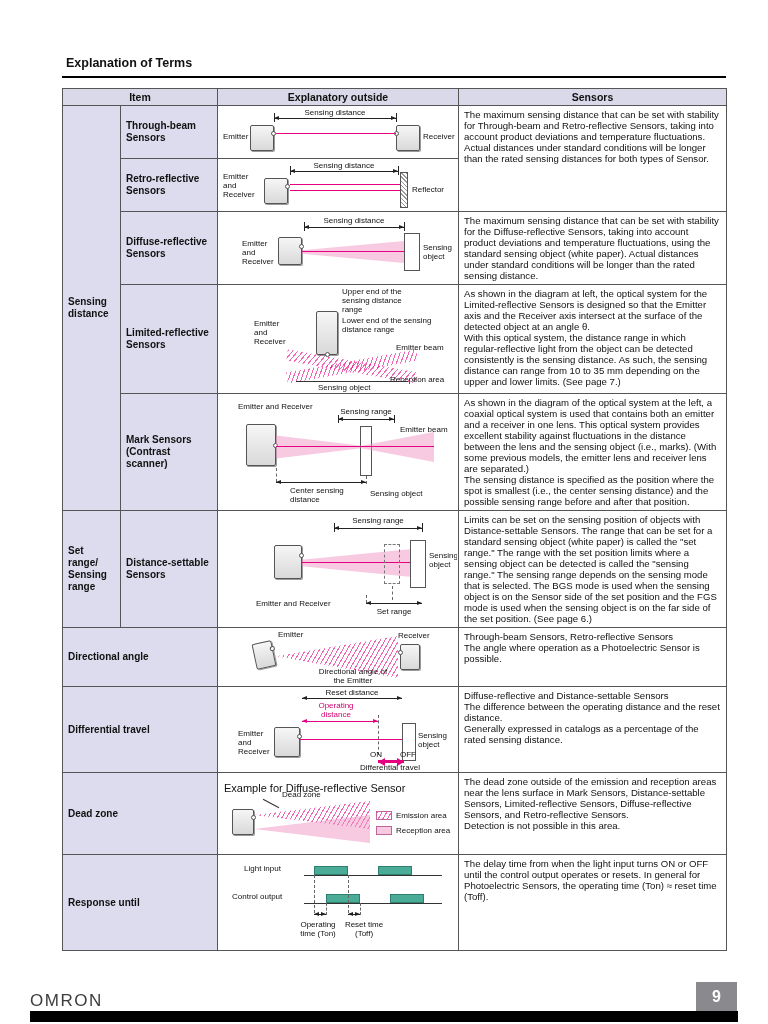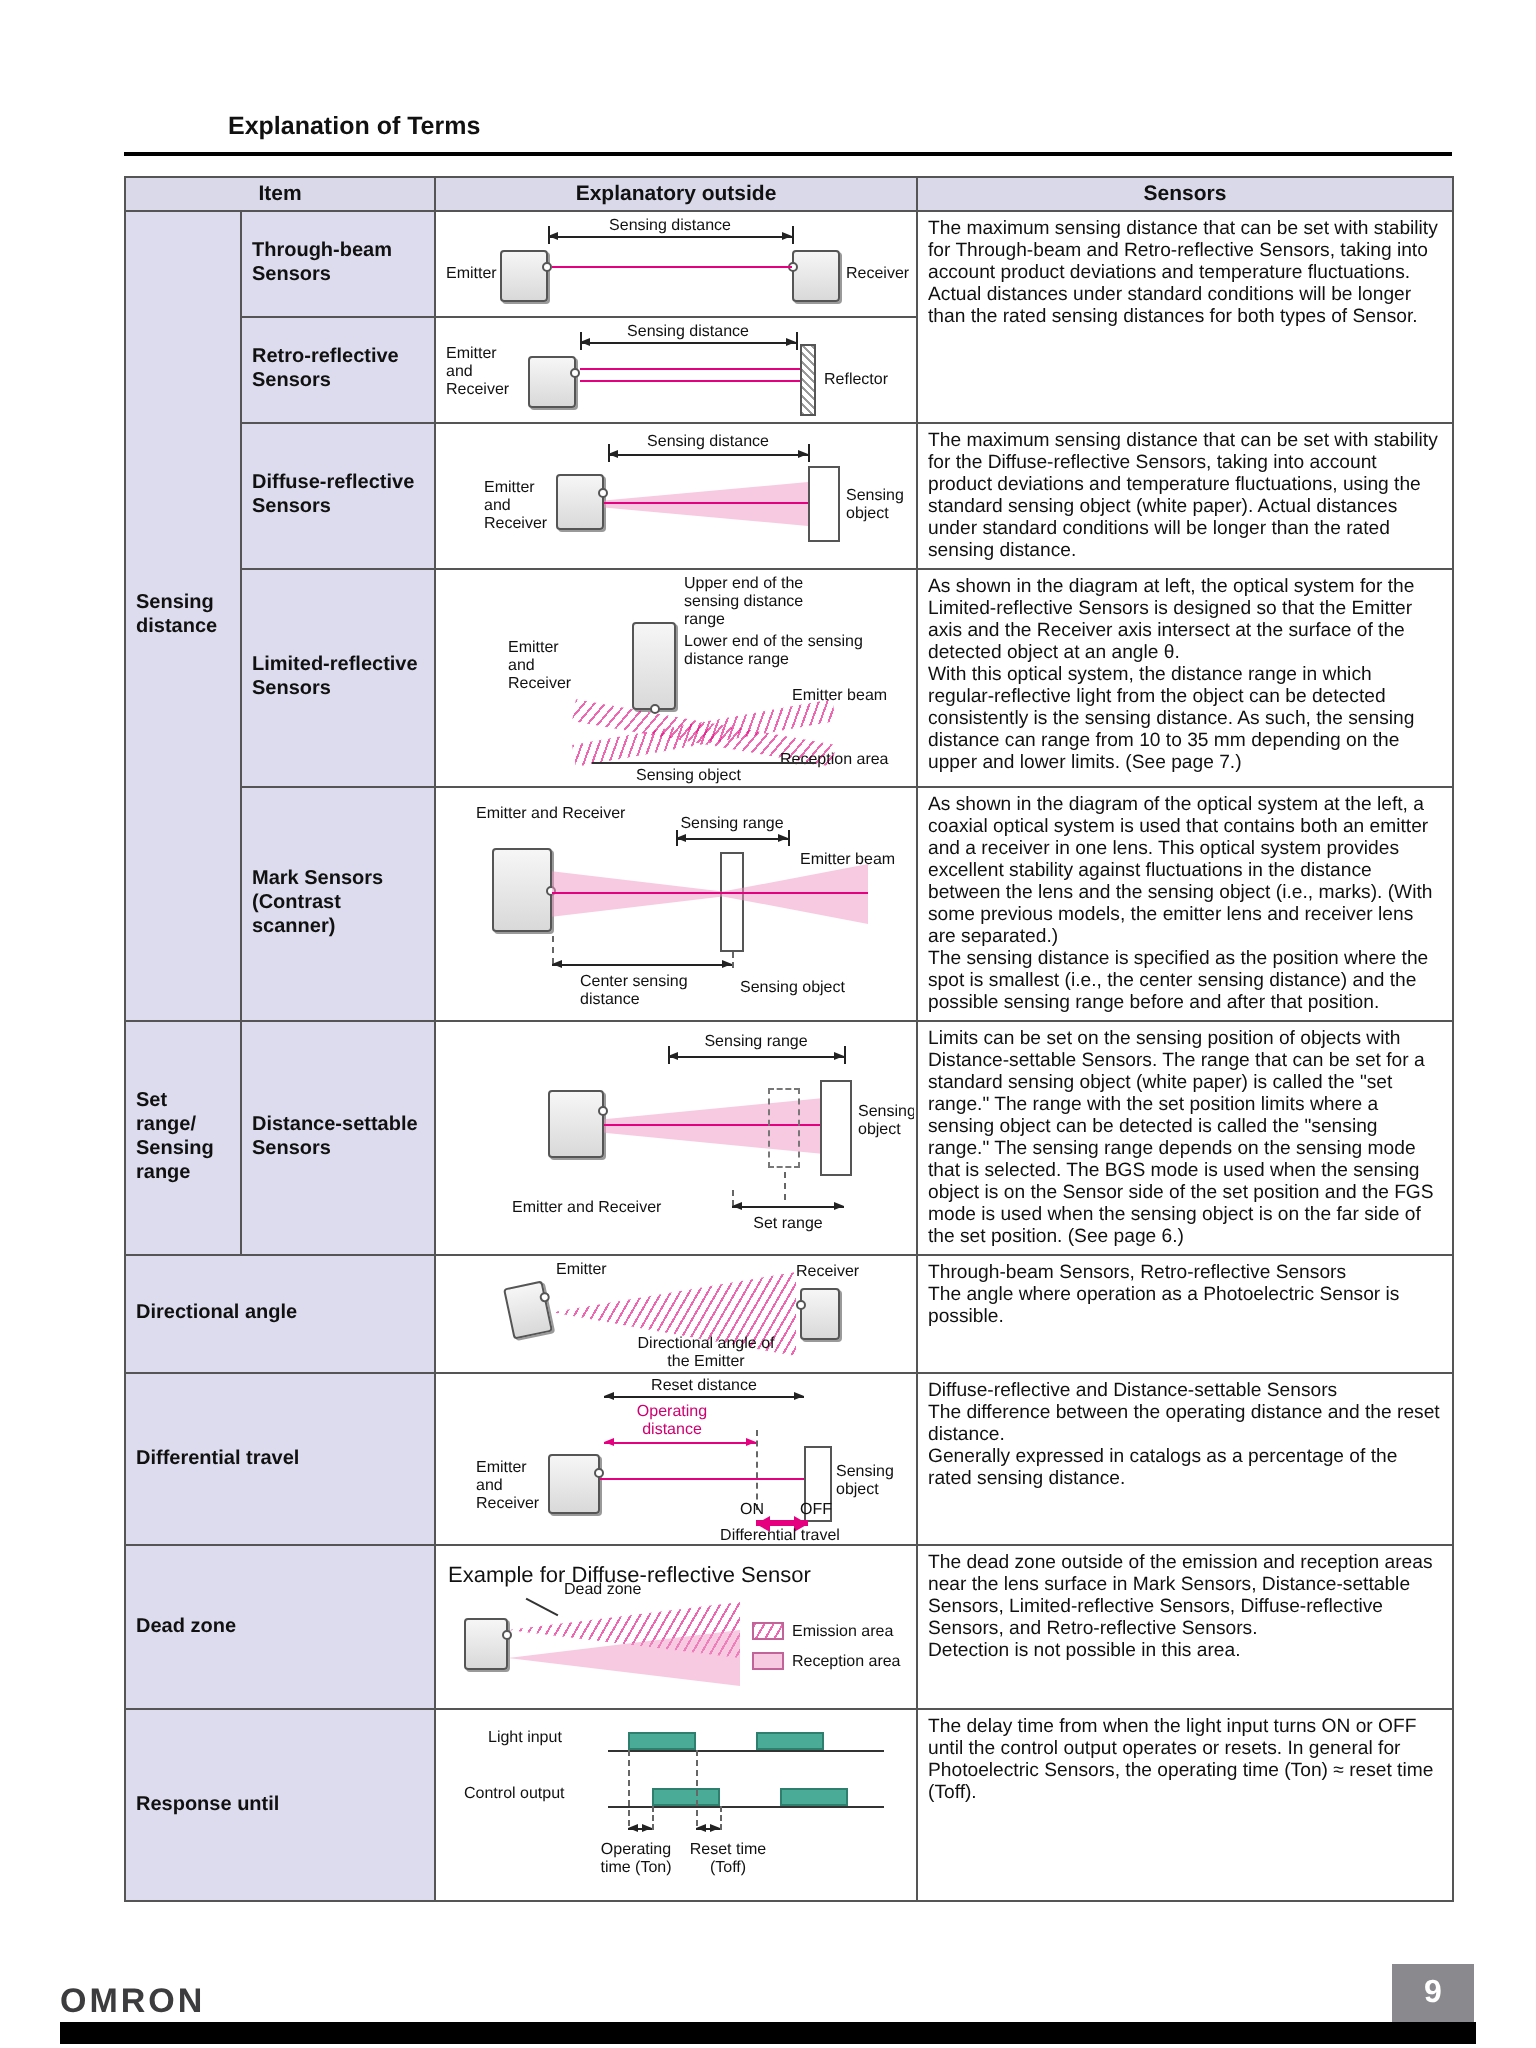--- a/index.html
+++ b/index.html
@@ -1,20 +1,20 @@
 <!DOCTYPE html>
 <html><head>
 <meta charset="utf-8">
 <style>
   * { margin:0; padding:0; box-sizing:border-box; }
   html,body { background:#fff; }
   body { width:768px; height:1024px; font-family:"Liberation Sans", sans-serif; color:#111; }
   .page { position:relative; width:768px; height:1024px; overflow:hidden; background:#fff; }
   .title { position:absolute; top:27px; right:42px; font-size:17px; font-weight:bold; color:#1a1a1a; }
-  .section { position:absolute; top:56px; left:66px; font-size:12.5px; font-weight:bold;margin-left:48px; }
+  .section { position:absolute; top:56px; left:66px; font-size:12.5px; font-weight:bold; }
   .rule { position:absolute; top:76px; left:62px; width:664px; border-top:2px solid #000; }
   .tablewrap { position:absolute; top:88px; left:62px; width:664px; }
   table { border-collapse:collapse; table-layout:fixed; width:664px;border-radius:18px; }
   td, th { border:1px solid #555; }
   th { background:#d9d9ea; font-size:10.5px; padding:2px; font-weight:bold; }
   td.group, td.item { background:#dcdcee; font-size:10px; font-weight:bold; padding:3px 5px;
         vertical-align:middle; white-space:pre-line; line-height:12px; }
   td.dcell { background:#fff; padding:0; vertical-align:top; }
   td.meaning { background:#fff; font-size:9.6px; line-height:11px; padding:3px 5px;
         vertical-align:top; white-space:pre-line; }
@@ -42,21 +42,21 @@
   .obj { position:absolute; background:#fff; border:1px solid #555; }
   .dashobj { position:absolute; border:1px dashed #777; background:transparent; }
   .refl { position:absolute; border:1px solid #555;
         background:repeating-linear-gradient(45deg,#9a9a9a 0 1px,#fff 1px 3px); }
   .bline { position:absolute; border-top:1.5px solid #e4007f; }
   .hbeam { position:absolute;
         background:repeating-linear-gradient(120deg, rgba(228,0,127,.6) 0 1px, rgba(228,0,127,0) 1px 4px); }
   .sbeam { position:absolute; background:rgba(240,150,195,.5); }
   .tbar { position:absolute; background:#4aab96; border:1px solid #2e7f6e; }
   .swatch { position:absolute; width:16px; height:9px; border:1px solid #c0649a; }
-  .brand { position:absolute; left:30px; bottom:13px; font-size:17px; font-weight:bold;
+  .brand { position:absolute; left:30px; bottom:13px; font-size:17px; font-weight:normal;
         letter-spacing:1.5px; color:#3c3c3e; }
   .pagenum { position:absolute; right:31px; bottom:13px; width:41px; height:29px; background:#8a8a8e;
         color:#fff; font-size:16px; font-weight:bold; display:flex; align-items:center; justify-content:center; }
   .footbar { position:absolute; left:30px; right:30px; bottom:2px; height:11px; background:#000; }
 </style>
 </head>
 <body>
 
 <div class="page">
   <div class="section">Explanation of Terms</div>

